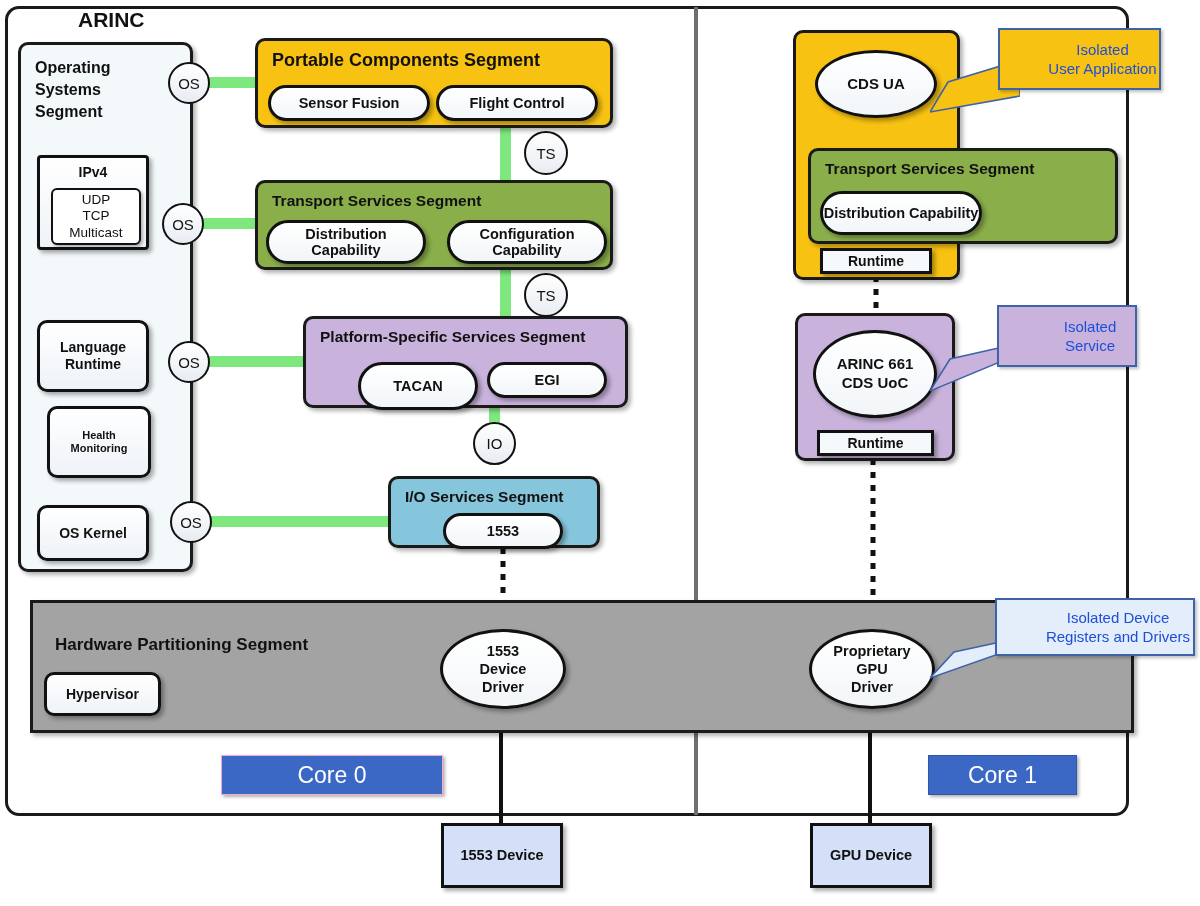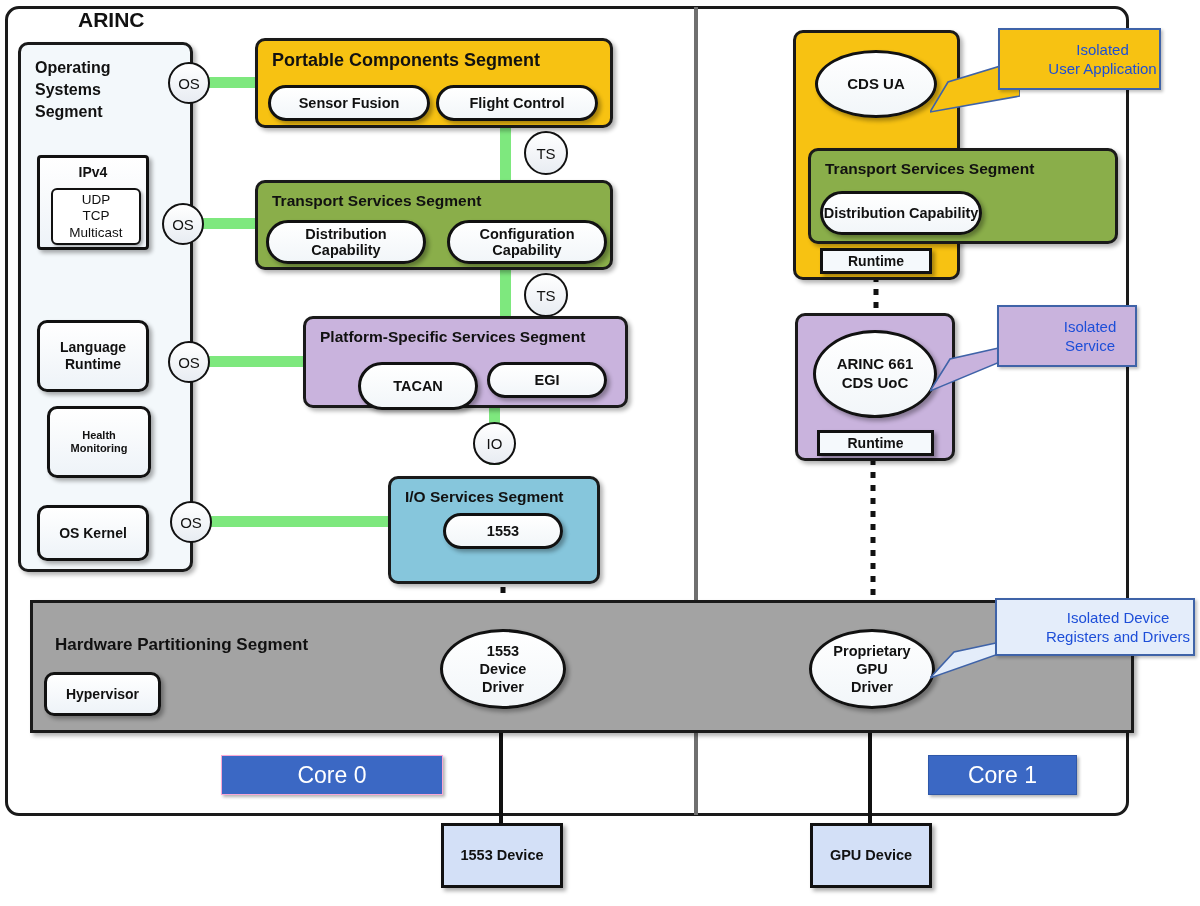--- a/index.html
+++ b/index.html
@@ -176,21 +176,21 @@
   <div class="seg" style="left:303px;top:316px;width:325px;height:92px;background:#c9b3dd;z-index:10;">
     <div class="seg-title" style="left:14px;top:9px;font-size:15.5px;">Platform-Specific Services Segment</div>
   </div>
   <div class="pill" style="left:358px;top:362px;width:120px;height:48px;font-size:14.5px;z-index:12;justify-content:center;">
     <span>TACAN</span>
   </div>
   <div class="pill" style="left:487px;top:362px;width:120px;height:36px;font-size:14.5px;z-index:12;">
     <span>EGI</span>
   </div>
 
-  <div class="seg" style="left:388px;top:476px;width:212px;height:108px;background:#86c6dc;z-index:10;">
+  <div class="seg" style="left:388px;top:476px;width:212px;height:72px;background:#86c6dc;z-index:10;">
     <div class="seg-title" style="left:14px;top:9px;font-size:15.5px;">I/O Services Segment</div>
   </div>
   <div class="pill" style="left:443px;top:513px;width:120px;height:36px;font-size:14.5px;z-index:12;">
     <span>1553</span>
   </div>
 
   <svg class="dotline" style="left:496px;top:548px;width:14px;height:85px;" viewBox="0 0 14 85">
     <line x1="7" y1="0" x2="7" y2="85" stroke="#111" stroke-width="5" stroke-dasharray="6,7" stroke-linecap="butt"></line>
   </svg>
 

